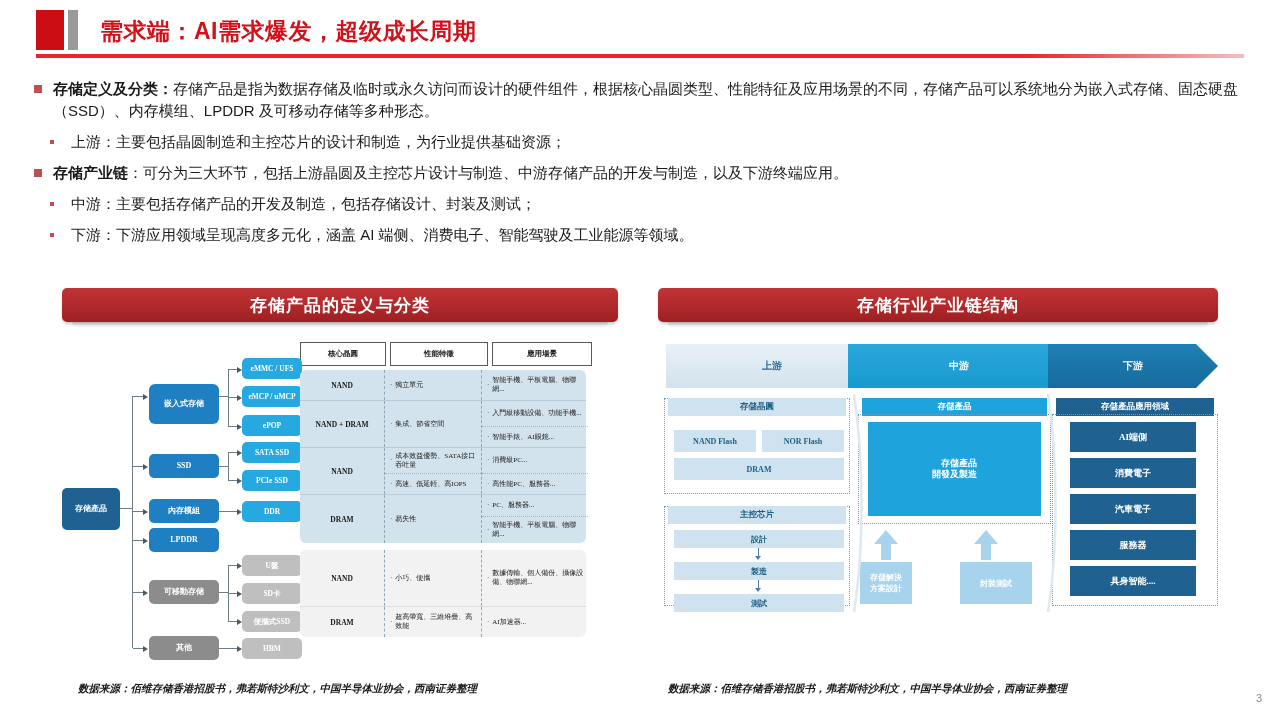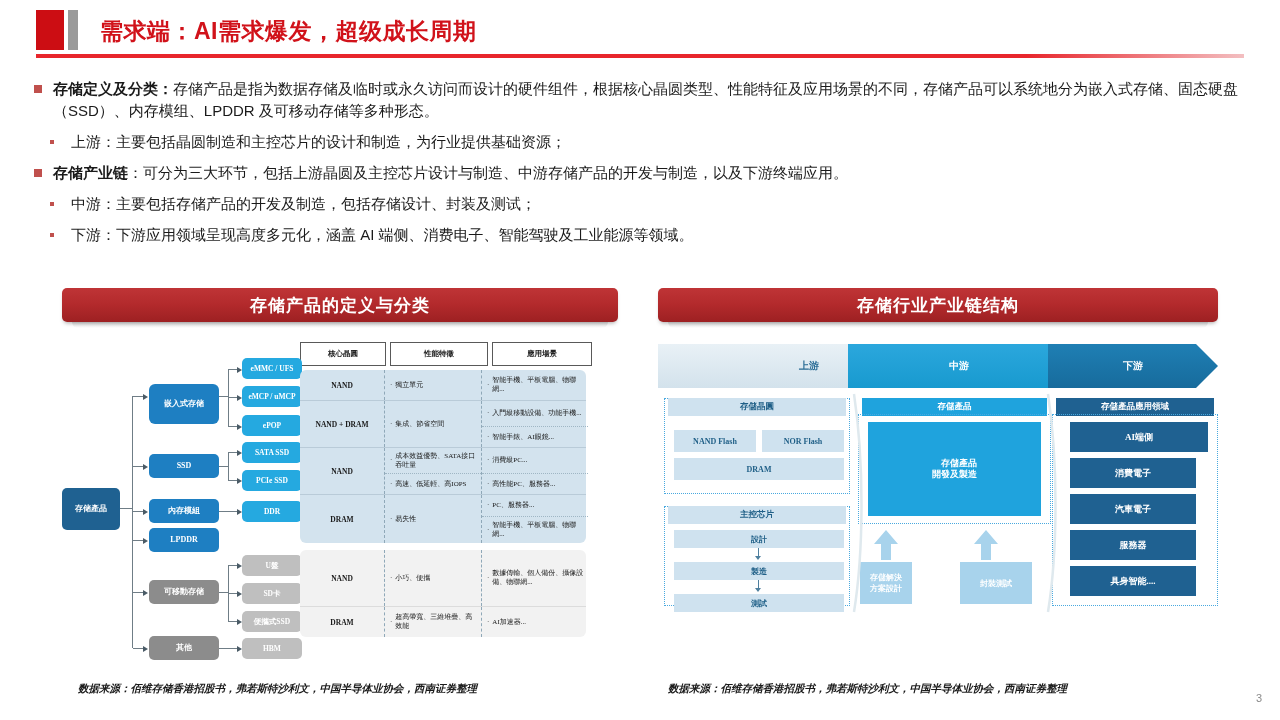--- a/index.html
+++ b/index.html
@@ -82,21 +82,21 @@
   .ln{position:absolute;background:#6f7d86;}
   .arw{position:absolute;width:0;height:0;border-top:3px solid transparent;
        border-bottom:3px solid transparent;border-left:5px solid #4a5b66;}
 
   
   .figR{position:absolute;left:658px;top:334px;width:560px;height:336px;}
   .chev-row{position:absolute;left:0;top:10px;width:560px;height:44px;}
   .chev{position:absolute;height:44px;display:flex;align-items:center;justify-content:center;
         font-size:10px;color:#fff;font-family:"Liberation Serif","DejaVu Serif",serif;font-weight:bold;
         clip-path:polygon(0 0, calc(100% - 22px) 0, 100% 50%, calc(100% - 22px) 100%, 0 100%);}
-  .chev.c-a{left:0;width:212px;background:linear-gradient(180deg,#e9f1f6,#d3e2ec);color:#2b6d96;padding-left:45px;}
+  .chev.c-a{left:8px;width:212px;background:linear-gradient(180deg,#e9f1f6,#d3e2ec);color:#2b6d96;}
   .chev.c-b{left:190px;width:222px;background:linear-gradient(180deg,#2ba7dd,#189acf);}
   .chev.c-c{left:390px;width:170px;background:linear-gradient(180deg,#1f7fb4,#176b9c);
         clip-path:polygon(0 0, calc(100% - 22px) 0, 100% 50%, calc(100% - 22px) 100%, 0 100%);}
 
   .dbox{position:absolute;border:1.5px dotted #49a9df;box-sizing:border-box;}
   .subhdr{position:absolute;display:flex;align-items:center;justify-content:center;
      font-size:8.5px;font-family:"Liberation Serif","DejaVu Serif",serif;font-weight:bold;box-sizing:border-box;}
   .sh-light{background:#cfe2ef;color:#1f5f87;}
   .sh-mid{background:#1fa3dd;color:#fff;}
   .sh-dark{background:#1f6191;color:#fff;}
@@ -401,21 +401,21 @@
       <polygon points="28,0 40,14 33,14 33,30 23,30 23,14 16,14" fill="#a8d3ec"></polygon>
       <polygon points="128,0 140,14 133,14 133,30 123,30 123,14 116,14" fill="#a8d3ec"></polygon>
     </svg>
 
     <div class="bbox bb-pale" style="left:202px;top:228px;width:52px;height:42px;white-space:pre-line;">存儲解決
 方案設計</div>
     <div class="bbox bb-pale" style="left:302px;top:228px;width:72px;height:42px;white-space:pre-line;">封裝測試</div>
 
     <div class="subhdr sh-dark" style="left:398px;top:64px;width:158px;height:18px;">存儲產品應用領域</div>
     <div class="dbox" style="left:394px;top:80px;width:166px;height:192px;"></div>
-    <div class="bbox bb-dark" style="left:412px;top:88px;width:138px;height:30px;font-family:Liberation Serif, serif;">AI端側</div>
+    <div class="bbox bb-dark" style="left:412px;top:88px;width:126px;height:30px;font-family:Liberation Serif, serif;">AI端側</div>
     <div class="bbox bb-dark" style="left:412px;top:124px;width:126px;height:30px;">消費電子</div>
     <div class="bbox bb-dark" style="left:412px;top:160px;width:126px;height:30px;">汽車電子</div>
     <div class="bbox bb-dark" style="left:412px;top:196px;width:126px;height:30px;">服務器</div>
     <div class="bbox bb-dark" style="left:412px;top:232px;width:126px;height:30px;">具身智能....</div>
 
     <svg style="position:absolute;left:0;top:56px;pointer-events:none;" width="560" height="230">
       <path d="M196,4 C206,70 206,160 196,222" stroke="#dfe9ee" stroke-width="2.5" fill="none"></path>
       <path d="M390,4 C400,70 400,160 390,222" stroke="#dfe9ee" stroke-width="2.5" fill="none"></path>
     </svg>
   </div>

